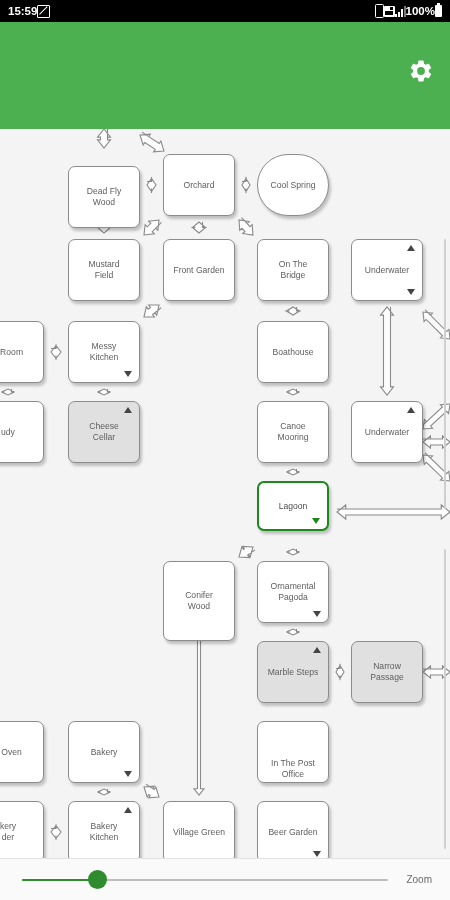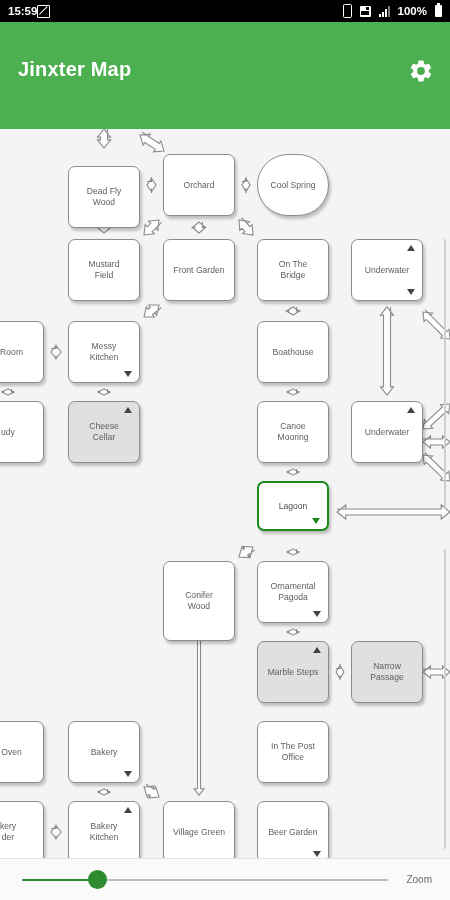--- a/index.html
+++ b/index.html
@@ -8,21 +8,21 @@
     font-family:"Liberation Sans","DejaVu Sans",sans-serif;
     background:#f4f4f4;position:relative;
   }
   
   .statusbar{
     height:22px;background:#000;color:#fff;
     display:flex;align-items:center;justify-content:space-between;
     padding:0 8px;box-sizing:border-box;font-size:11.5px;font-weight:bold;
   }
   .sb-left{display:flex;align-items:center;}
-  .sb-right{display:flex;align-items:center;gap:8px;}
+  .sb-right{display:flex;align-items:center;gap:0;}
   .sq-icon{
     width:11px;height:11px;border:1.4px solid #fff;border-radius:1px;
     position:relative;display:inline-block;
   }
   .sq-icon::after{
     content:"";position:absolute;left:0px;top:4px;width:11px;height:1.4px;
     background:#fff;transform:rotate(-45deg);transform-origin:center;
   }
   .phone-icon{width:7px;height:12px;border:1.4px solid #fff;border-radius:1.5px;}
   .sim-icon{
@@ -132,21 +132,20 @@
         <i></i>
         <i></i>
         <i></i>
       </span>
     <span>100%</span>
     <span class="batt-icon"></span>
   </div>
 </div>
 
 <div class="appbar">
-  <div class="app-title">Jinxter Map</div>
   <div class="gear">
     <svg viewBox="0 0 24 24" width="26" height="26" aria-hidden="true">
       <path fill="#ffffff" d="M19.14 12.94a7.07 7.07 0 0 0 .06-.94 7.07 7.07 0 0 0-.06-.94l2.03-1.58a.5.5 0 0 0 .12-.62l-1.92-3.32a.5.5 0 0 0-.6-.22l-2.39.96a7.2 7.2 0 0 0-1.62-.94l-.36-2.54a.5.5 0 0 0-.5-.42h-3.84a.5.5 0 0 0-.5.42l-.36 2.54c-.58.24-1.12.56-1.62.94l-2.39-.96a.5.5 0 0 0-.6.22L2.66 8.86a.5.5 0 0 0 .12.62l2.03 1.58a7.3 7.3 0 0 0 0 1.88l-2.03 1.58a.5.5 0 0 0-.12.62l1.92 3.32c.13.22.38.3.6.22l2.39-.96c.5.38 1.04.7 1.62.94l.36 2.54c.04.24.25.42.5.42h3.84c.25 0 .46-.18.5-.42l.36-2.54c.58-.24 1.12-.56 1.62-.94l2.39.96c.22.08.47 0 .6-.22l1.92-3.32a.5.5 0 0 0-.12-.62l-2.03-1.58zM12 15.6A3.6 3.6 0 1 1 12 8.4a3.6 3.6 0 0 1 0 7.2z"></path>
     </svg>
   </div>
 </div>
 
 <div class="map" id="map-canvas">
   <svg id="arrow-layer" width="450" height="729" style="position:absolute;left:0;top:0;">
       <polygon points="0,-3.5 4.5,-3.5 4.5,-6.5 9,0 4.5,6.5 4.5,3.5 4.5,3.5 4.5,6.5 0,0 4.5,-6.5 4.5,-3.5" fill="#fdfdfd" stroke="#8a8a8a" stroke-width="1.1" stroke-linejoin="miter" transform="translate(147,56) rotate(0)"></polygon>
@@ -246,21 +245,21 @@
       <div class="node grey" style="left: 351px; top: 512px; width: 72px; height: 62px;">
         <span class="lbl">Narrow<br>Passage</span>
       </div>
       <div class="node" style="left: -28px; top: 592px; width: 72px; height: 62px;">
         <span class="lbl">e Oven</span>
       </div>
       <div class="node" style="left: 68px; top: 592px; width: 72px; height: 62px;">
         <span class="lbl">Bakery</span>
         <i class="tri down"></i>
       </div>
-      <div class="node" style="left: 257px; top: 592px; width: 72px; height: 62px;">
+      <div class="node" style="left: 257px; top: 592px; width: 72px; height: 62px; align-items: flex-end;">
         <span class="lbl">In The Post<br>Office</span>
       </div>
       <div class="node" style="left: -28px; top: 672px; width: 72px; height: 62px;">
         <span class="lbl">kery<br>der</span>
       </div>
       <div class="node" style="left: 68px; top: 672px; width: 72px; height: 62px;">
         <span class="lbl">Bakery<br>Kitchen</span>
         <i class="tri up"></i>
       </div>
       <div class="node" style="left: 163px; top: 672px; width: 72px; height: 62px;">

